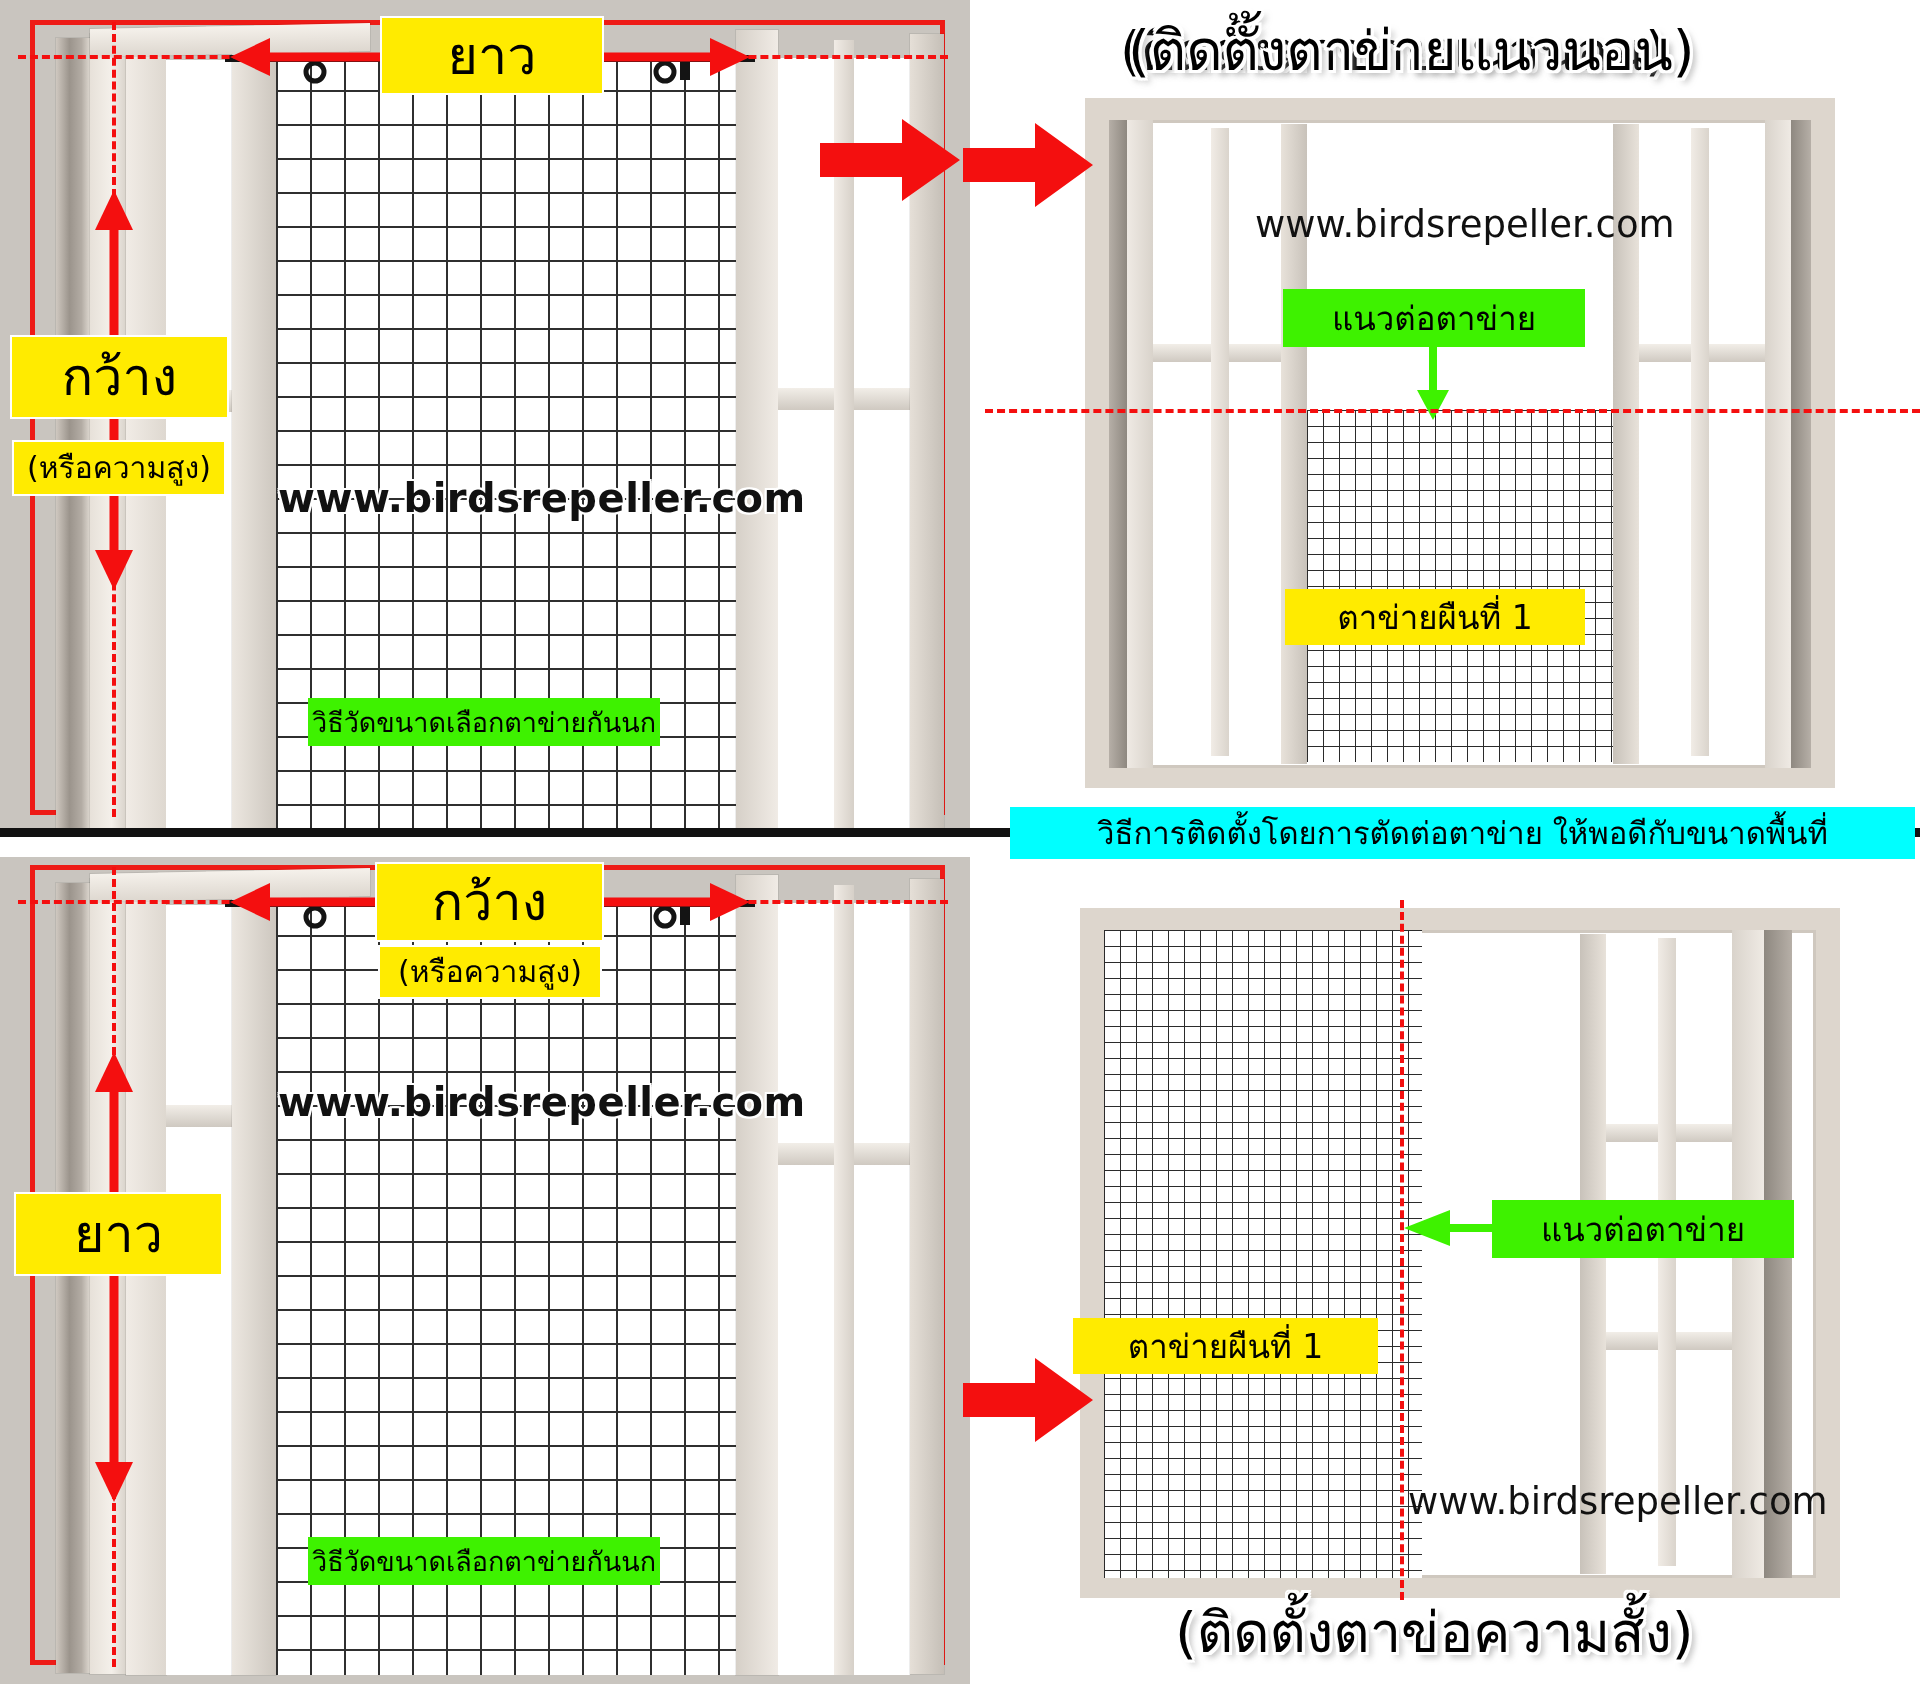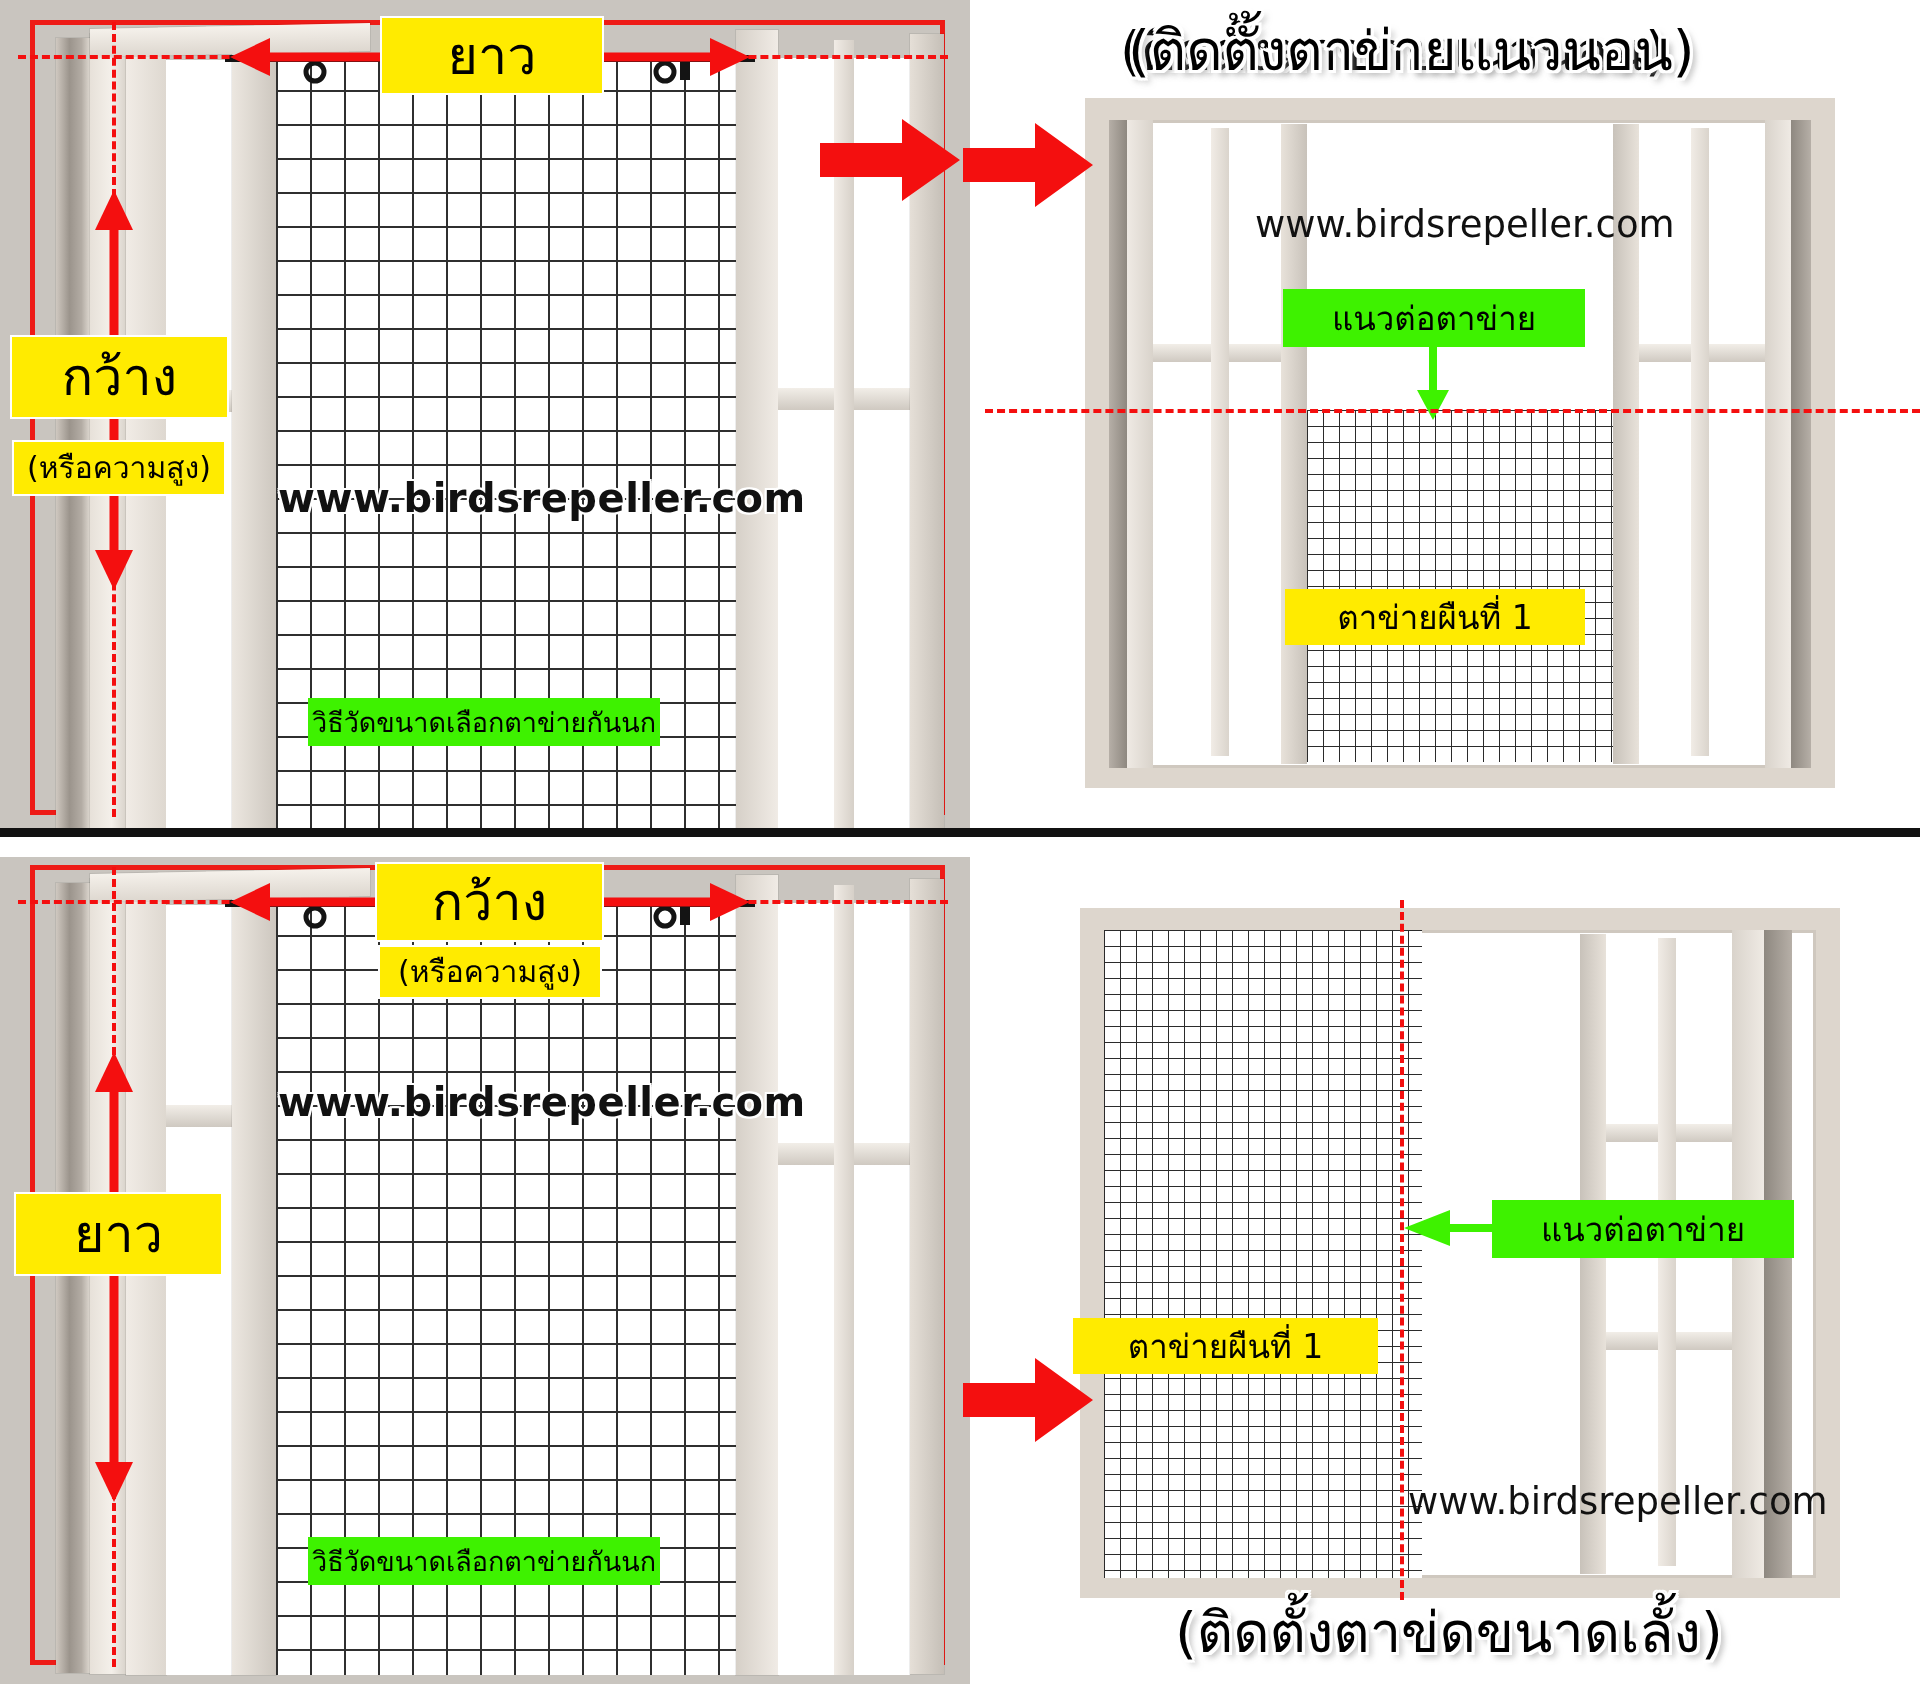--- a/index.html
+++ b/index.html
@@ -240,20 +240,21 @@
   <div class="lbl lbl-yellow" style="left:1285px;top:589px;width:300px;height:56px;font-size:33px;border:none;">ตาข่ายผืนที่ 1</div>
 
   <svg class="abs" style="left:963px;top:120px;" width="130" height="90" viewBox="0 0 130 90">
     <polygon points="0,28 72,28 72,3 130,45 72,87 72,62 0,62" fill="#f40f0f"></polygon>
   </svg>
 
   <div class="heading" style="left:1128px;top:6px;font-size:56px;">(ติดตั้งตาข่ายแนวนอน)</div>
 
   <div class="divider" style="left:0;top:828px;width:1920px;height:9px;background:#111;"></div>
 
+  <div class="lbl lbl-cyan" style="left:1010px;top:807px;width:905px;height:52px;font-size:31px;">วิธีการติดตั้งโดยการตัดต่อตาข่าย ให้พอดีกับขนาดพื้นที่</div>
 
   <div class="photo-panel" style="left:0;top:857px;width:970px;height:827px;background:#c9c5bf;">
 
     <div class="redframe" style="left:30px;top:8px;width:915px;height:800px;"></div>
 
     <div class="leaf" style="left:56px;top:26px;width:34px;height:790px;
                 background:linear-gradient(to right,#cfc8c0,#9b948c 40%,#b3aca4 75%,#ded8d0);"></div>
     <div class="leaf" style="left:90px;top:22px;width:36px;height:795px;
                 background:linear-gradient(to right,#e7e1d9,#f4f0ea 60%,#d9d3cb);"></div>
     <div class="leaf" style="left:126px;top:28px;width:40px;height:790px;
@@ -353,15 +354,15 @@
   </svg>
 
   <div class="lbl lbl-yellow" style="left:1073px;top:1318px;width:305px;height:56px;font-size:33px;border:none;">ตาข่ายผืนที่ 1</div>
 
   <div class="wm-plain" style="left:1408px;top:1480px;font-size:37px;">www.birdsrepeller.com</div>
 
   <svg class="abs" style="left:963px;top:1355px;" width="130" height="90" viewBox="0 0 130 90">
     <polygon points="0,28 72,28 72,3 130,45 72,87 72,62 0,62" fill="#f40f0f"></polygon>
   </svg>
 
-  <div class="heading" style="left:1175px;top:1588px;font-size:56px;">(ติดตั้งตาข่ดขนาดเลั้ง)</div>
+  <div class="heading" style="left:1175px;top:1588px;font-size:56px;">(ติดตั้งตาข่อความสั้ง)</div>
 
 </div>
 
 </body></html>

